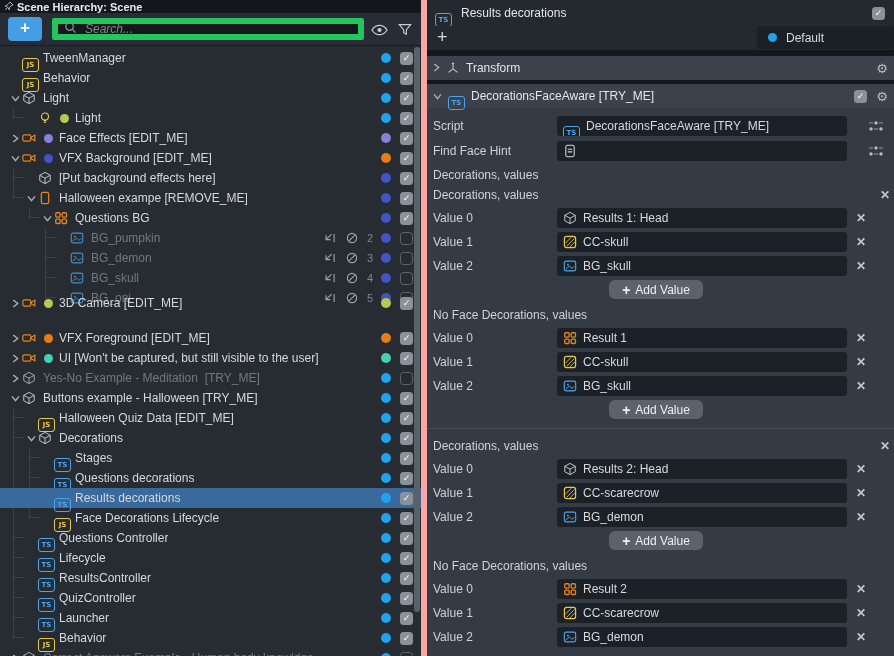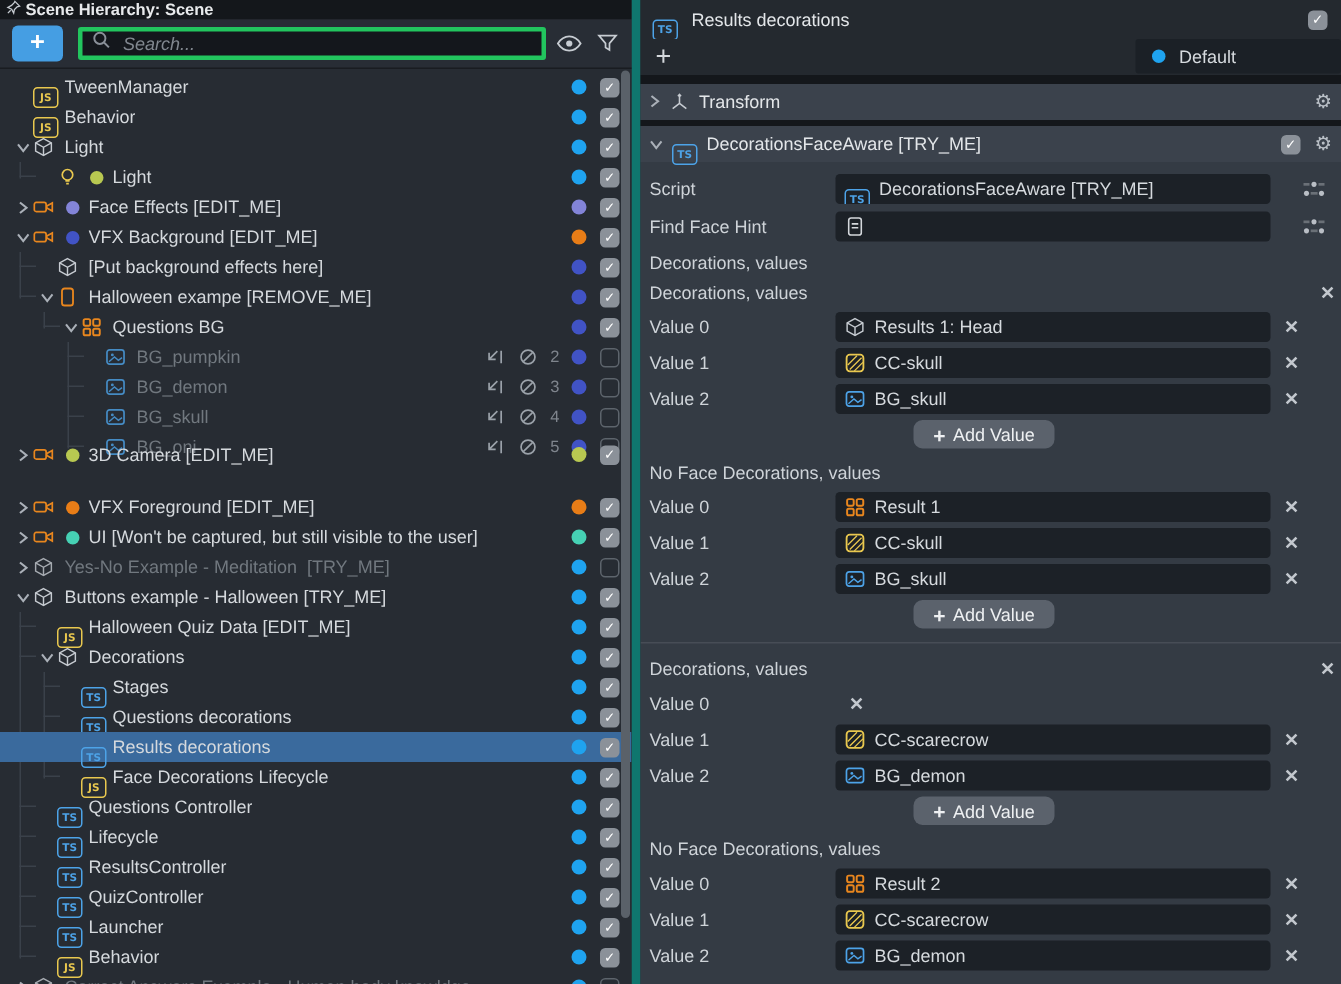--- a/index.html
+++ b/index.html
@@ -1,29 +1,29 @@
 <!DOCTYPE html>
 <html><head>
 <meta charset="utf-8">
 <style>
   html,body{margin:0;padding:0;background:#101316;}
-  .stage{position:relative;width:894px;height:656px;overflow:hidden;background:#0f766e;
+  .stage{position:relative;width:894px;height:656px;overflow:hidden;background:#fca5a5;
          font-family:"Liberation Sans",sans-serif;-webkit-font-smoothing:antialiased;}
   .panel{position:absolute;top:0;bottom:0;display:flex;flex-direction:column;}
   .panel.left{left:0;width:421px;background:#282d35;}
   .panel.right{left:427px;width:467px;background:#24292f;}
 
   .panel-header{height:13px;flex:none;background:#14171b;display:flex;align-items:center;
                 padding-left:4px;gap:3px;font-size:11px;font-weight:bold;color:#e8eaec;}
 
   
   .toolbar{height:32px;flex:none;position:relative;background:#282d35;border-bottom:1px solid #191c21;}
   .add-btn{position:absolute;left:8px;top:4px;width:34px;height:24px;border-radius:4px;background:#459ee3;
            color:#fff;font-size:17px;line-height:22px;text-align:center;font-weight:bold;}
-  .search{position:absolute;left:52px;top:5px;width:312px;height:22px;background:#14171c;border:3px solid #22c55e;
+  .search{position:absolute;left:52px;top:5px;width:312px;height:22px;background:#14171c;border:6px solid #22c55e;
           border-radius:2px;display:flex;align-items:center;padding:0 6px;gap:6px;box-sizing:border-box;justify-content:space-between;}
   .search input{flex:1;background:transparent;border:none;outline:none;color:#d4d8dc;font-size:12px;
                 font-family:"Liberation Sans",sans-serif;}
   .search input::placeholder{color:#81878f;font-style:italic;}
   .tb-ic{position:absolute;top:9px;}
 
   
   .tree{flex:1;position:relative;overflow:hidden;background:#272c33;}
   .tree-row{position:absolute;left:0;width:421px;height:20px;display:flex;align-items:center;
             font-size:12px;color:#d5d9dd;}
@@ -770,20 +770,27 @@
           </span>
   <span class="row-x">✕</span>
         </div>
         <div class="add-row">
           <span class="add-btn2"><span class="plus">+</span>Add Value</span>
         </div>
         <div class="hr"></div>
         <div class="prop-heading">Decorations, values<span class="group-x">✕</span></div>
         <div class="prop-row">
   <span class="prop-label">Value 0</span>
+  <span class="prop-field">
+            <svg class="ic" viewBox="0 0 16 16" fill="none" stroke="#c6cbd1" stroke-width="1.1">
+              <path d="M8 1.6 14 4.9v6.2L8 14.4 2 11.1V4.9z"></path>
+              <path d="M2 4.9 8 8.2l6-3.3M8 8.2v6.2"></path>
+            </svg>
+            <span class="pf-text">Results 2: Head</span>
+          </span>
   <span class="row-x">✕</span>
         </div>
         <div class="prop-row">
   <span class="prop-label">Value 1</span>
   <span class="prop-field">
             <svg class="ic" viewBox="0 0 16 16" fill="none" stroke="#e9c84f">
               <rect x="1.6" y="1.6" width="12.8" height="12.8" rx="2.5" stroke-width="1.4"></rect>
               <path d="M2.5 9.5 9.5 2.5M4 13 13 4M7.5 14 14 7.5" stroke-width="1"></path>
             </svg>
             <span class="pf-text">CC-scarecrow</span>

